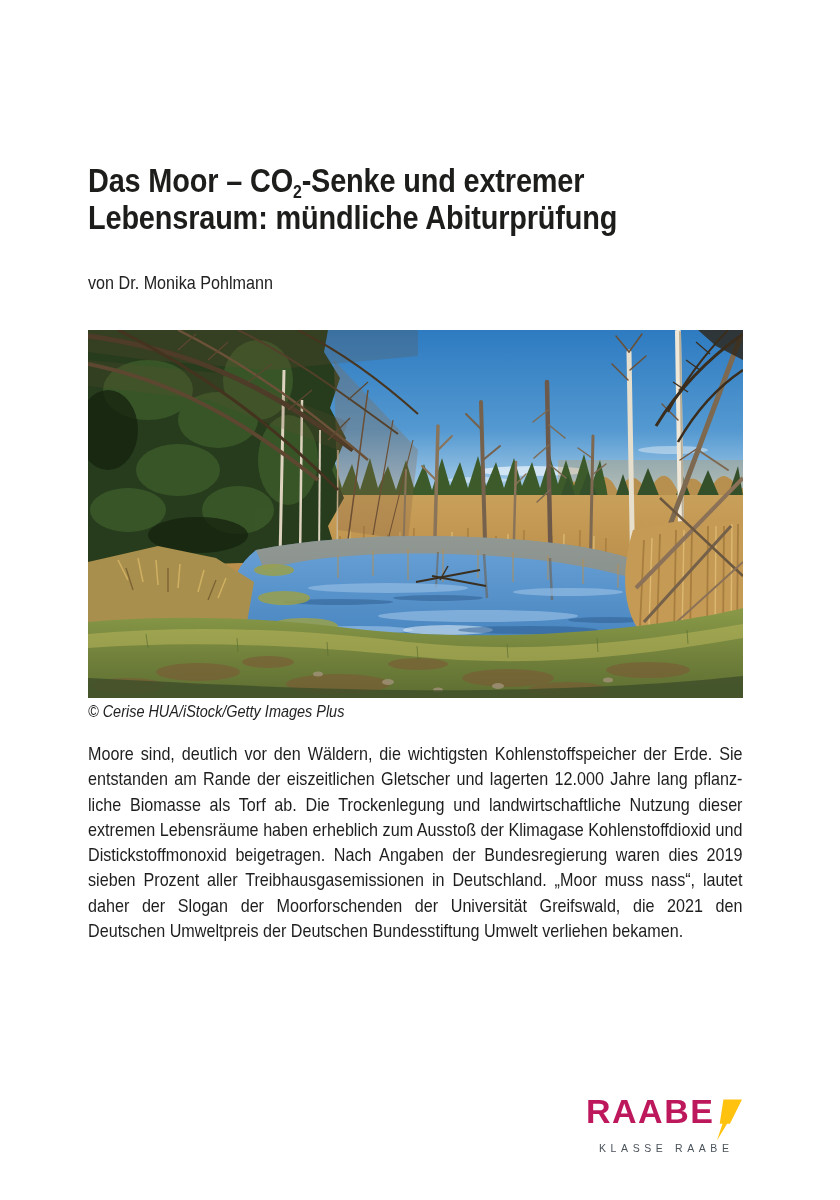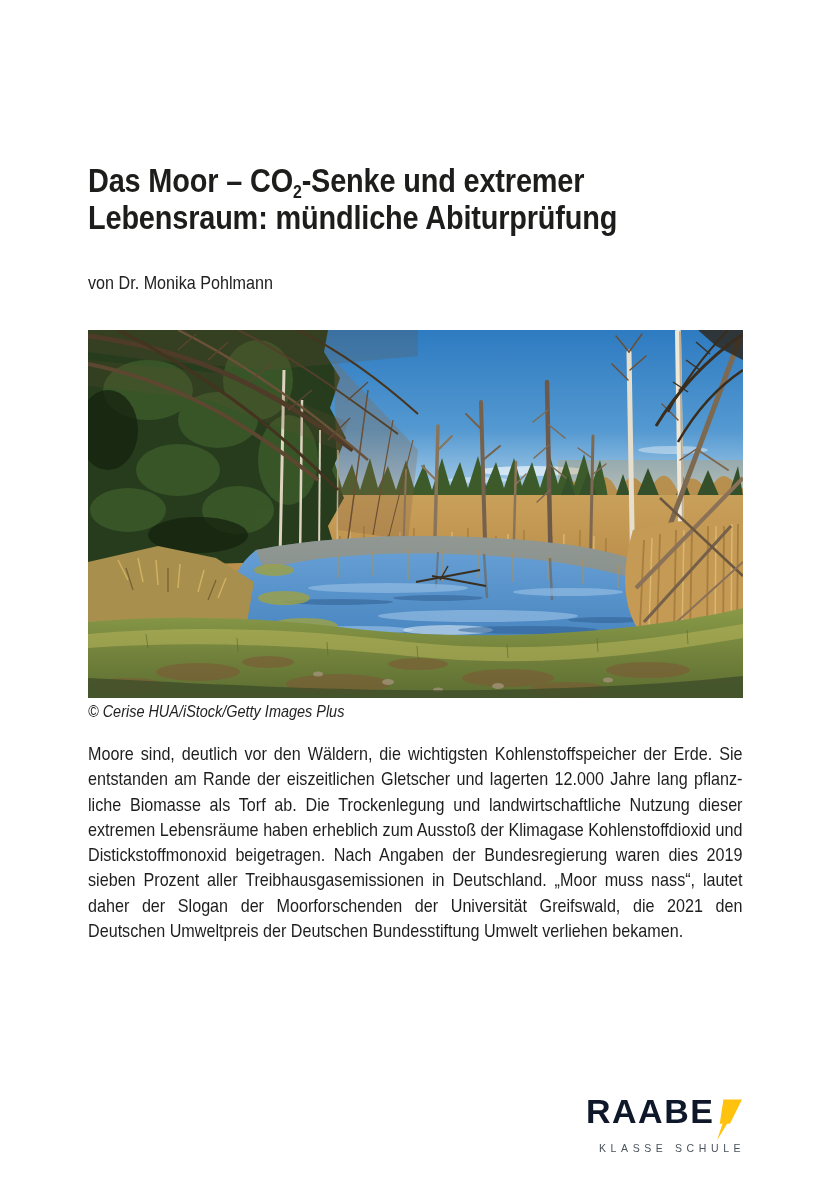--- a/index.html
+++ b/index.html
@@ -19,21 +19,21 @@
   .photo{position:absolute;left:88px;top:330px;width:655px;height:368px;display:block;}
 
   .credit{position:absolute;left:88px;top:702px;width:700px;font-size:17px;font-style:italic;color:#222;}
 
   .body-text{position:absolute;left:88px;top:741px;width:770px;margin:0;
              font-size:19px;line-height:25.3px;text-align:justify;color:#1e1e1e;
              -webkit-hyphens:manual;hyphens:manual;}
 
   .logo{position:absolute;left:586px;top:1094px;width:170px;}
   .logo-row{display:flex;align-items:flex-start;}
-  .wordmark{font-size:34px;line-height:1;font-weight:bold;letter-spacing:1.5px;color:#0f172a;}
+  .wordmark{font-size:34px;line-height:1;font-weight:bold;letter-spacing:1.5px;color:#be185d;}
   .comma-svg{width:26px;height:42px;margin-left:2px;margin-top:5px;}
   .tagline{margin-top:1px;padding-left:13px;font-size:10.5px;letter-spacing:4.6px;
            color:#4a525a;font-weight:500;white-space:nowrap;}
 </style>
 </head>
 <body>
 
 <div class="page">
 
   <h1 class="title cond">
@@ -356,16 +356,16 @@
 
   <p class="body-text cond">Moore sind, deutlich vor den Wäldern, die wichtigsten Kohlenstoffspeicher der Erde. Sie entstanden am Rande der eiszeitlichen Gletscher und lagerten 12.000 Jahre lang pflanz­liche Biomasse als Torf ab. Die Trockenlegung und landwirtschaftliche Nutzung dieser extremen Lebensräume haben erheblich zum Ausstoß der Klimagase Kohlenstoffdioxid und Distickstoffmonoxid beigetragen. Nach Angaben der Bundesregierung waren dies 2019 sieben Prozent aller Treibhausgasemissionen in Deutschland. „Moor muss nass“, lautet daher der Slogan der Moorforschenden der Universität Greifswald, die 2021 den Deutschen Umweltpreis der Deutschen Bundesstiftung Umwelt verliehen bekamen.</p>
 
   <div class="logo">
     <div class="logo-row">
       <span class="wordmark">RAABE</span>
       <svg class="comma-svg" viewBox="0 0 28 44">
         <path d="M8,0 H28 L15,26 H12 L1,44 L7,26 H4 Z" fill="#FFC20E"></path>
       </svg>
     </div>
-    <div class="tagline">KLASSE SCHULE</div>
+    <div class="tagline">KLASSE RAABE</div>
   </div>
 
 </div>
 
 </body></html>

